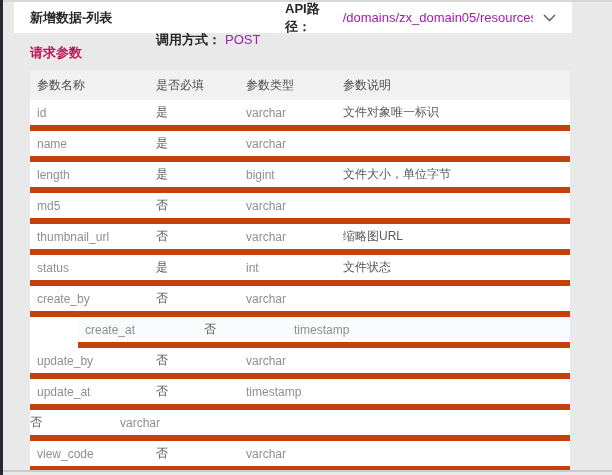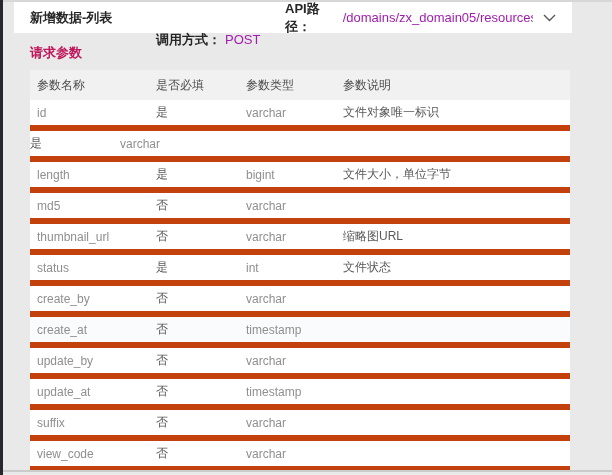--- a/index.html
+++ b/index.html
@@ -33,21 +33,21 @@
   .chevron{flex:none;margin-left:10px;margin-right:4px;display:flex;align-items:center;cursor:pointer;}
 
   
   .section-title{position:absolute;left:30px;top:44px;font-size:13px;font-weight:bold;color:#be185d;}
 
   
   .table-card{position:absolute;left:30px;top:70px;width:540px;background:#ffffff;}
   .thead{display:flex;align-items:center;height:30px;background:#f1f1f1;font-size:12px;color:#4d4d4d;}
   .trow{display:flex;align-items:center;height:31px;font-size:12px;background:#ffffff;
     border-bottom:6px solid #c2410c;box-sizing:border-box;}
-  .trow.hl{background:#fafbfc;}
+  .trow.hl{background:#fafbfc;margin-left:48px;}
   .c{box-sizing:border-box;white-space:nowrap;overflow:hidden;}
   .c1{width:126px;padding-left:7px;}
   .c2{width:90px;}
   .c3{width:97px;}
   .c4{flex:1;padding-right:8px;}
   .thead .c{color:#4d4d4d;}
   .trow .c1,.trow .c3{color:#8f8f8f;}
   .trow .c2,.trow .c4{color:#595959;}
 
   
@@ -95,20 +95,21 @@
     </div>
     <div id="rows">
   <div class="trow">
     <div class="c c1">id</div>
     <div class="c c2">是</div>
     <div class="c c3">varchar</div>
     <div class="c c4">文件对象唯一标识</div>
   </div>
 
   <div class="trow">
+    <div class="c c1">name</div>
     <div class="c c2">是</div>
     <div class="c c3">varchar</div>
   </div>
 
   <div class="trow">
     <div class="c c1">length</div>
     <div class="c c2">是</div>
     <div class="c c3">bigint</div>
     <div class="c c4">文件大小，单位字节</div>
   </div>
@@ -155,21 +156,20 @@
   </div>
 
   <div class="trow">
     <div class="c c1">update_at</div>
     <div class="c c2">否</div>
     <div class="c c3">timestamp</div>
     <div class="c c4"></div>
   </div>
 
   <div class="trow">
-    <div class="c c1">suffix</div>
     <div class="c c2">否</div>
     <div class="c c3">varchar</div>
     <div class="c c4"></div>
   </div>
 
   <div class="trow">
     <div class="c c1">view_code</div>
     <div class="c c2">否</div>
     <div class="c c3">varchar</div>
     <div class="c c4"></div>

